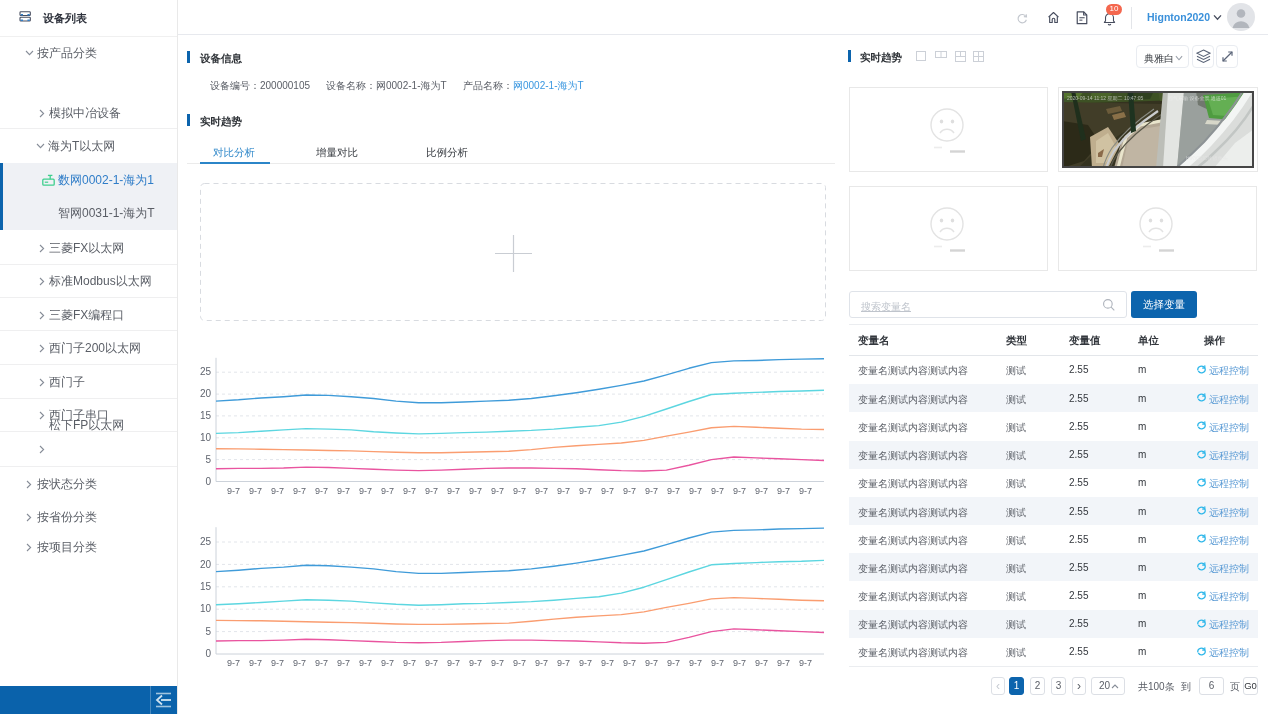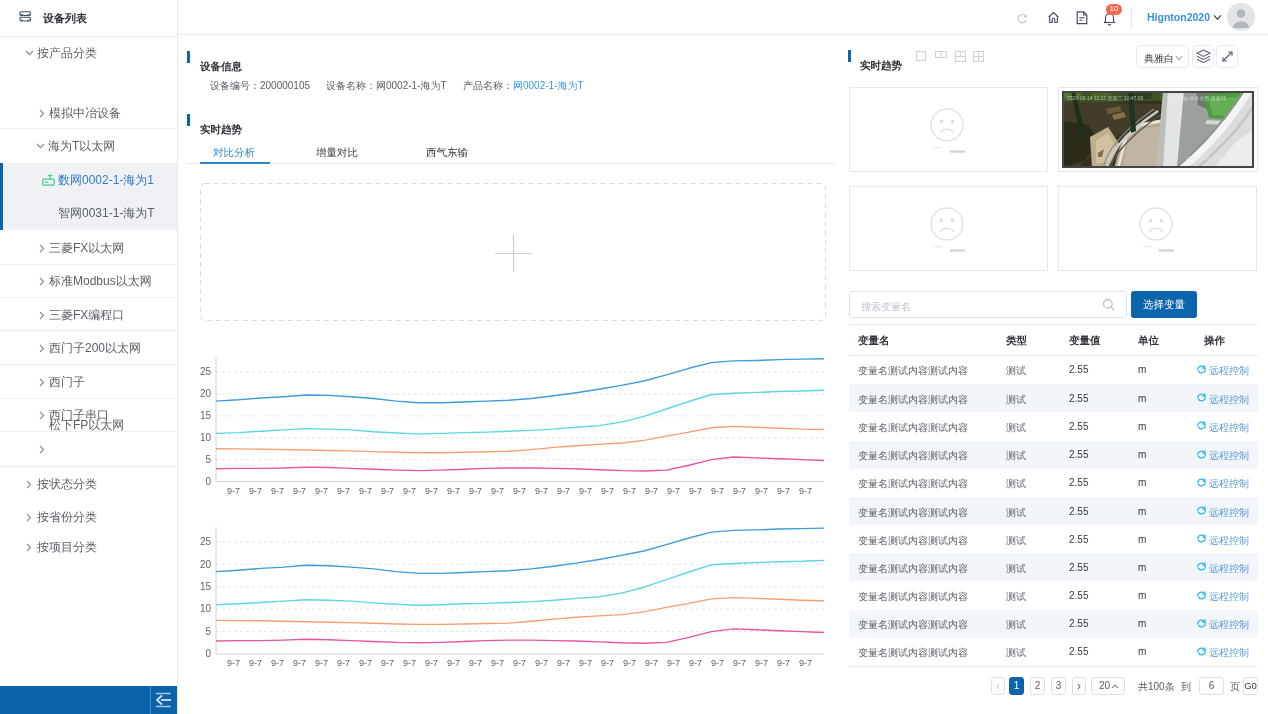--- a/index.html
+++ b/index.html
@@ -30,40 +30,40 @@
 #tophead { position:absolute; left:178px; top:0; width:1090px; height:35px;
   border-bottom:1px solid #e7e9ee; background:#fff; }
 #uname { position:absolute; left:1147px; top:11px; font-size:10.5px; color:#3a90da; font-weight:bold; }
 #avatar { position:absolute; left:1227px; top:3px; width:28px; height:28px; border-radius:50%; background:#e2e4e8; }
 #hdr-div { position:absolute; left:1131px; top:7px; width:1px; height:22px; background:#e3e5e9; }
 #badge { position:absolute; left:1106px; top:4px; width:16px; height:10.5px; background:#f4674e;
   border-radius:5.5px; color:#fff; font-size:8px; text-align:center; line-height:10.5px; }
 
 
 .sec-bar { position:absolute; width:3px; height:12px; background:#0c64ad; }
-.sec-title { position:absolute; font-size:10.5px; font-weight:bold; color:#2f3338;margin-top:8px; }
+.sec-title { position:absolute; font-size:10.5px; font-weight:bold; color:#2f3338; }
 
 
 .info-txt { position:absolute; font-size:10px; color:#5a5e66; white-space:nowrap; }
 .tab { position:absolute; font-size:10.5px; color:#33373d; }
 .tab.on { color:#2b85c8; }
 #tabline { position:absolute; left:187px; top:163px; width:648px; border-top:1px solid #ebebeb; }
 #tabunder { position:absolute; left:200px; top:162px; width:70px; height:2px; background:#2b85c8; }
 #dashbox { position:absolute; left:200px; top:183px; width:626px; height:138px; }
 
 
 .vbox { position:absolute; width:199px; height:85px; border:1px solid #e8e8e8; background:#fff; }
 .lay-ic { position:absolute; border:1px solid #ccd0d7; }
 #theme-sel { position:absolute; left:1136px; top:45px; width:53px; height:23px;
   border:1px solid #e9ecf1; border-radius:4px; }
 #theme-sel span { position:absolute; left:7px; top:6px; font-size:10px; color:#33373d; }
 .sq-btn { position:absolute; top:45px; width:22px; height:23px; border:1px solid #e9ecf1; border-radius:4px; }
 #var-search { position:absolute; left:849px; top:291px; width:278px; height:27px;
   border:1px solid #dfe3e9; border-radius:3px; }
-#var-search span { position:absolute; left:11px; top:8px; font-size:10px; color:#bfc4cc; }
+#var-search span { position:absolute; left:11px; top:8px; font-size:10px; color:#bfc4cc;text-decoration:underline; }
 #var-btn { position:absolute; left:1131px; top:291px; width:66px; height:27px; background:#0c64ad;
   border-radius:3px; color:#fff; font-size:10.5px; text-align:center; line-height:27px; }
 
 
 #tbl-head-top { position:absolute; left:849px; top:324px; width:409px; border-top:1px solid #ebedf0; }
 #tbl-head-bot { position:absolute; left:849px; top:355px; width:409px; border-top:1px solid #e3e6ea; }
 #tbl-bot { position:absolute; left:849px; top:666px; width:409px; border-top:1px solid #ebedf0; }
 .th { position:absolute; font-size:10.5px; color:#33373d; font-weight:bold; }
 .td { position:absolute; font-size:10px; color:#5a5e66; white-space:nowrap; }
 .rowband { position:absolute; left:849px; width:409px; background:#f2f5f9; }
@@ -210,21 +210,21 @@
   <div class="sec-title" style="left:200px;top:52px">设备信息</div>
   <div class="info-txt" style="left:210px;top:79px">设备编号：200000105</div>
   <div class="info-txt" style="left:326px;top:79px">设备名称：网0002-1-海为T</div>
   <div class="info-txt" style="left:463px;top:79px">产品名称：<span style="color:#3a97e0">网0002-1-海为T</span></div>
 
   <div class="sec-bar" style="left:187px;top:114px"></div>
   <div class="sec-title" style="left:200px;top:115px">实时趋势</div>
 
   <div class="tab on" style="left:213px;top:146px">对比分析</div>
   <div class="tab" style="left:316px;top:146px">增量对比</div>
-  <div class="tab" style="left:426px;top:146px">西气东输</div>
+  <div class="tab" style="left:426px;top:146px">比例分析</div>
   <div id="tabline"></div>
   <div id="tabunder"></div>
 
   <div id="dashbox"></div>
   <svg class="abs" style="left:200px;top:183px" width="626" height="138" viewBox="0 0 626 138">
     <rect x="0.5" y="0.5" width="625" height="137" rx="4" fill="none" stroke="#d8dbe0" stroke-width="1" stroke-dasharray="5,4"></rect>
   </svg>
   <svg class="abs" style="left:495px;top:235px" width="37" height="37" viewBox="0 0 37 37">
     <line x1="18.5" y1="0" x2="18.5" y2="37" stroke="#c9cdd3" stroke-width="1.2"></line>
     <line x1="0" y1="18.5" x2="37" y2="18.5" stroke="#c9cdd3" stroke-width="1.2"></line>

